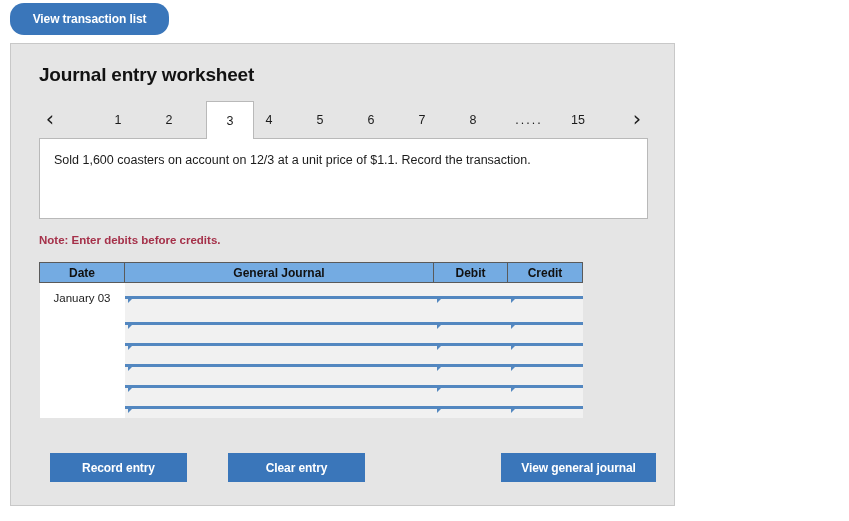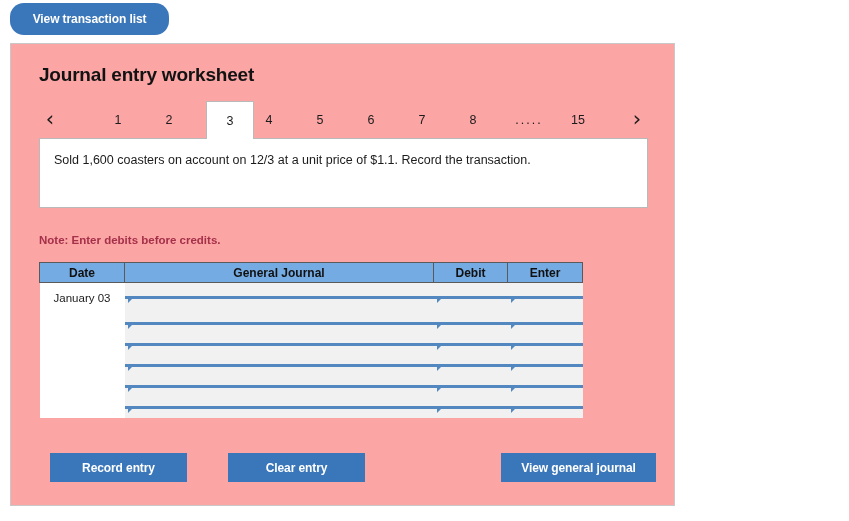--- a/index.html
+++ b/index.html
@@ -24,21 +24,21 @@
     letter-spacing: -0.1px;
     cursor: pointer;
     display: flex; align-items: center; justify-content: center;
   }
 
   
   #worksheet-panel {
     position: absolute;
     left: 10px; top: 43px;
     width: 665px; height: 463px;
-    background: #fca5a5;
+    background: #e5e5e5;
     border: 1px solid #c8c8c8;
   }
 
   #page-title {
     position: absolute;
     left: 28px; top: 20px;
     font-size: 19px; font-weight: bold;
     color: #121212;
     letter-spacing: -0.2px;
   }
@@ -79,21 +79,21 @@
     border: 1px solid #b9b9b9;
     border-bottom: none;
     z-index: 5;
   }
   .tab.ellipsis { cursor: default; letter-spacing: 2px; }
 
   
   #description-box {
     position: absolute;
     left: 28px; top: 94px;
-    width: 609px; height: 70px;
+    width: 609px; height: 81px;
     background: #ffffff;
     border: 1px solid #b9b9b9;
     z-index: 1;
   }
   #description-text {
     position: absolute;
     left: 14px; top: 11px; right: 16px;
     font-size: 12.5px; line-height: 20px;
     color: #1b1b1b;
   }
@@ -207,21 +207,21 @@
       <col style="width:85px">
       <col style="width:309px">
       <col style="width:74px">
       <col style="width:75px">
     </colgroup>
     <thead>
       <tr>
         <th>Date</th>
         <th>General Journal</th>
         <th>Debit</th>
-        <th>Enter</th>
+        <th>Credit</th>
       </tr>
     </thead>
     <tbody id="journal-table-body">
         <tr style="height: 30px;">
           <td class="date-cell">January 03</td>
           <td class="entry-cell">
             <div class="cellbox"></div>
           </td>
           <td class="entry-cell">
             <div class="cellbox"></div>

